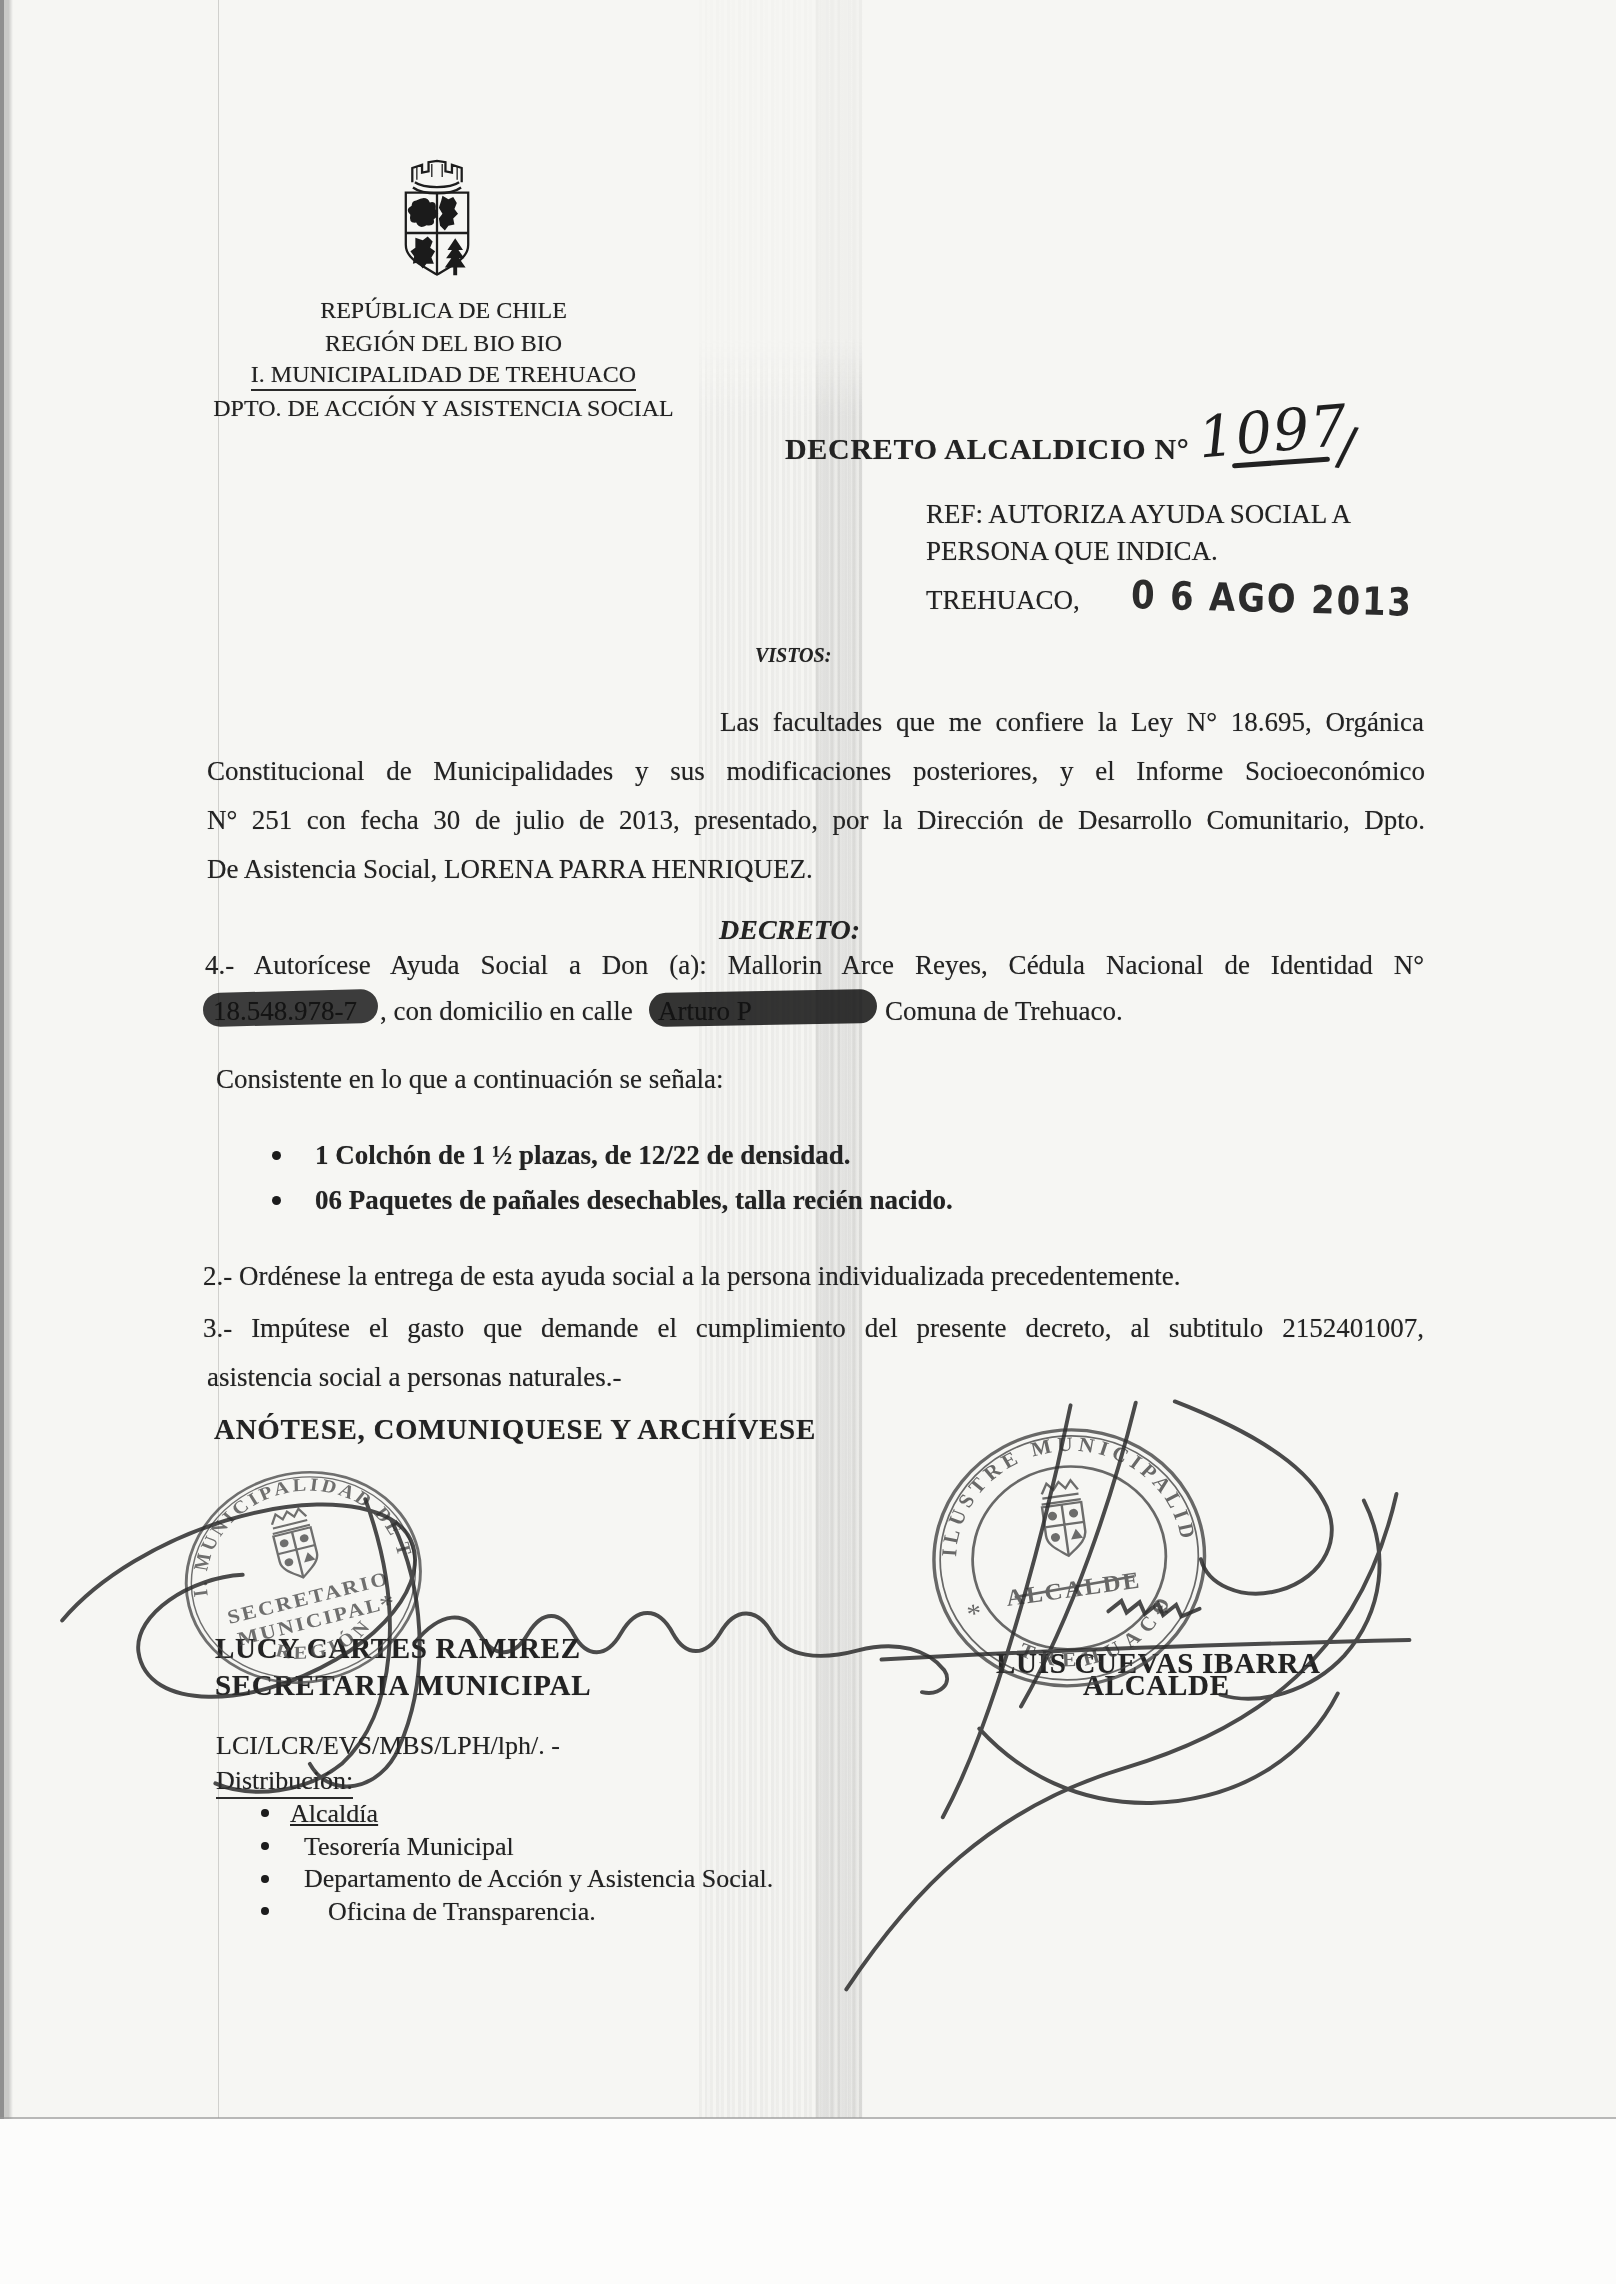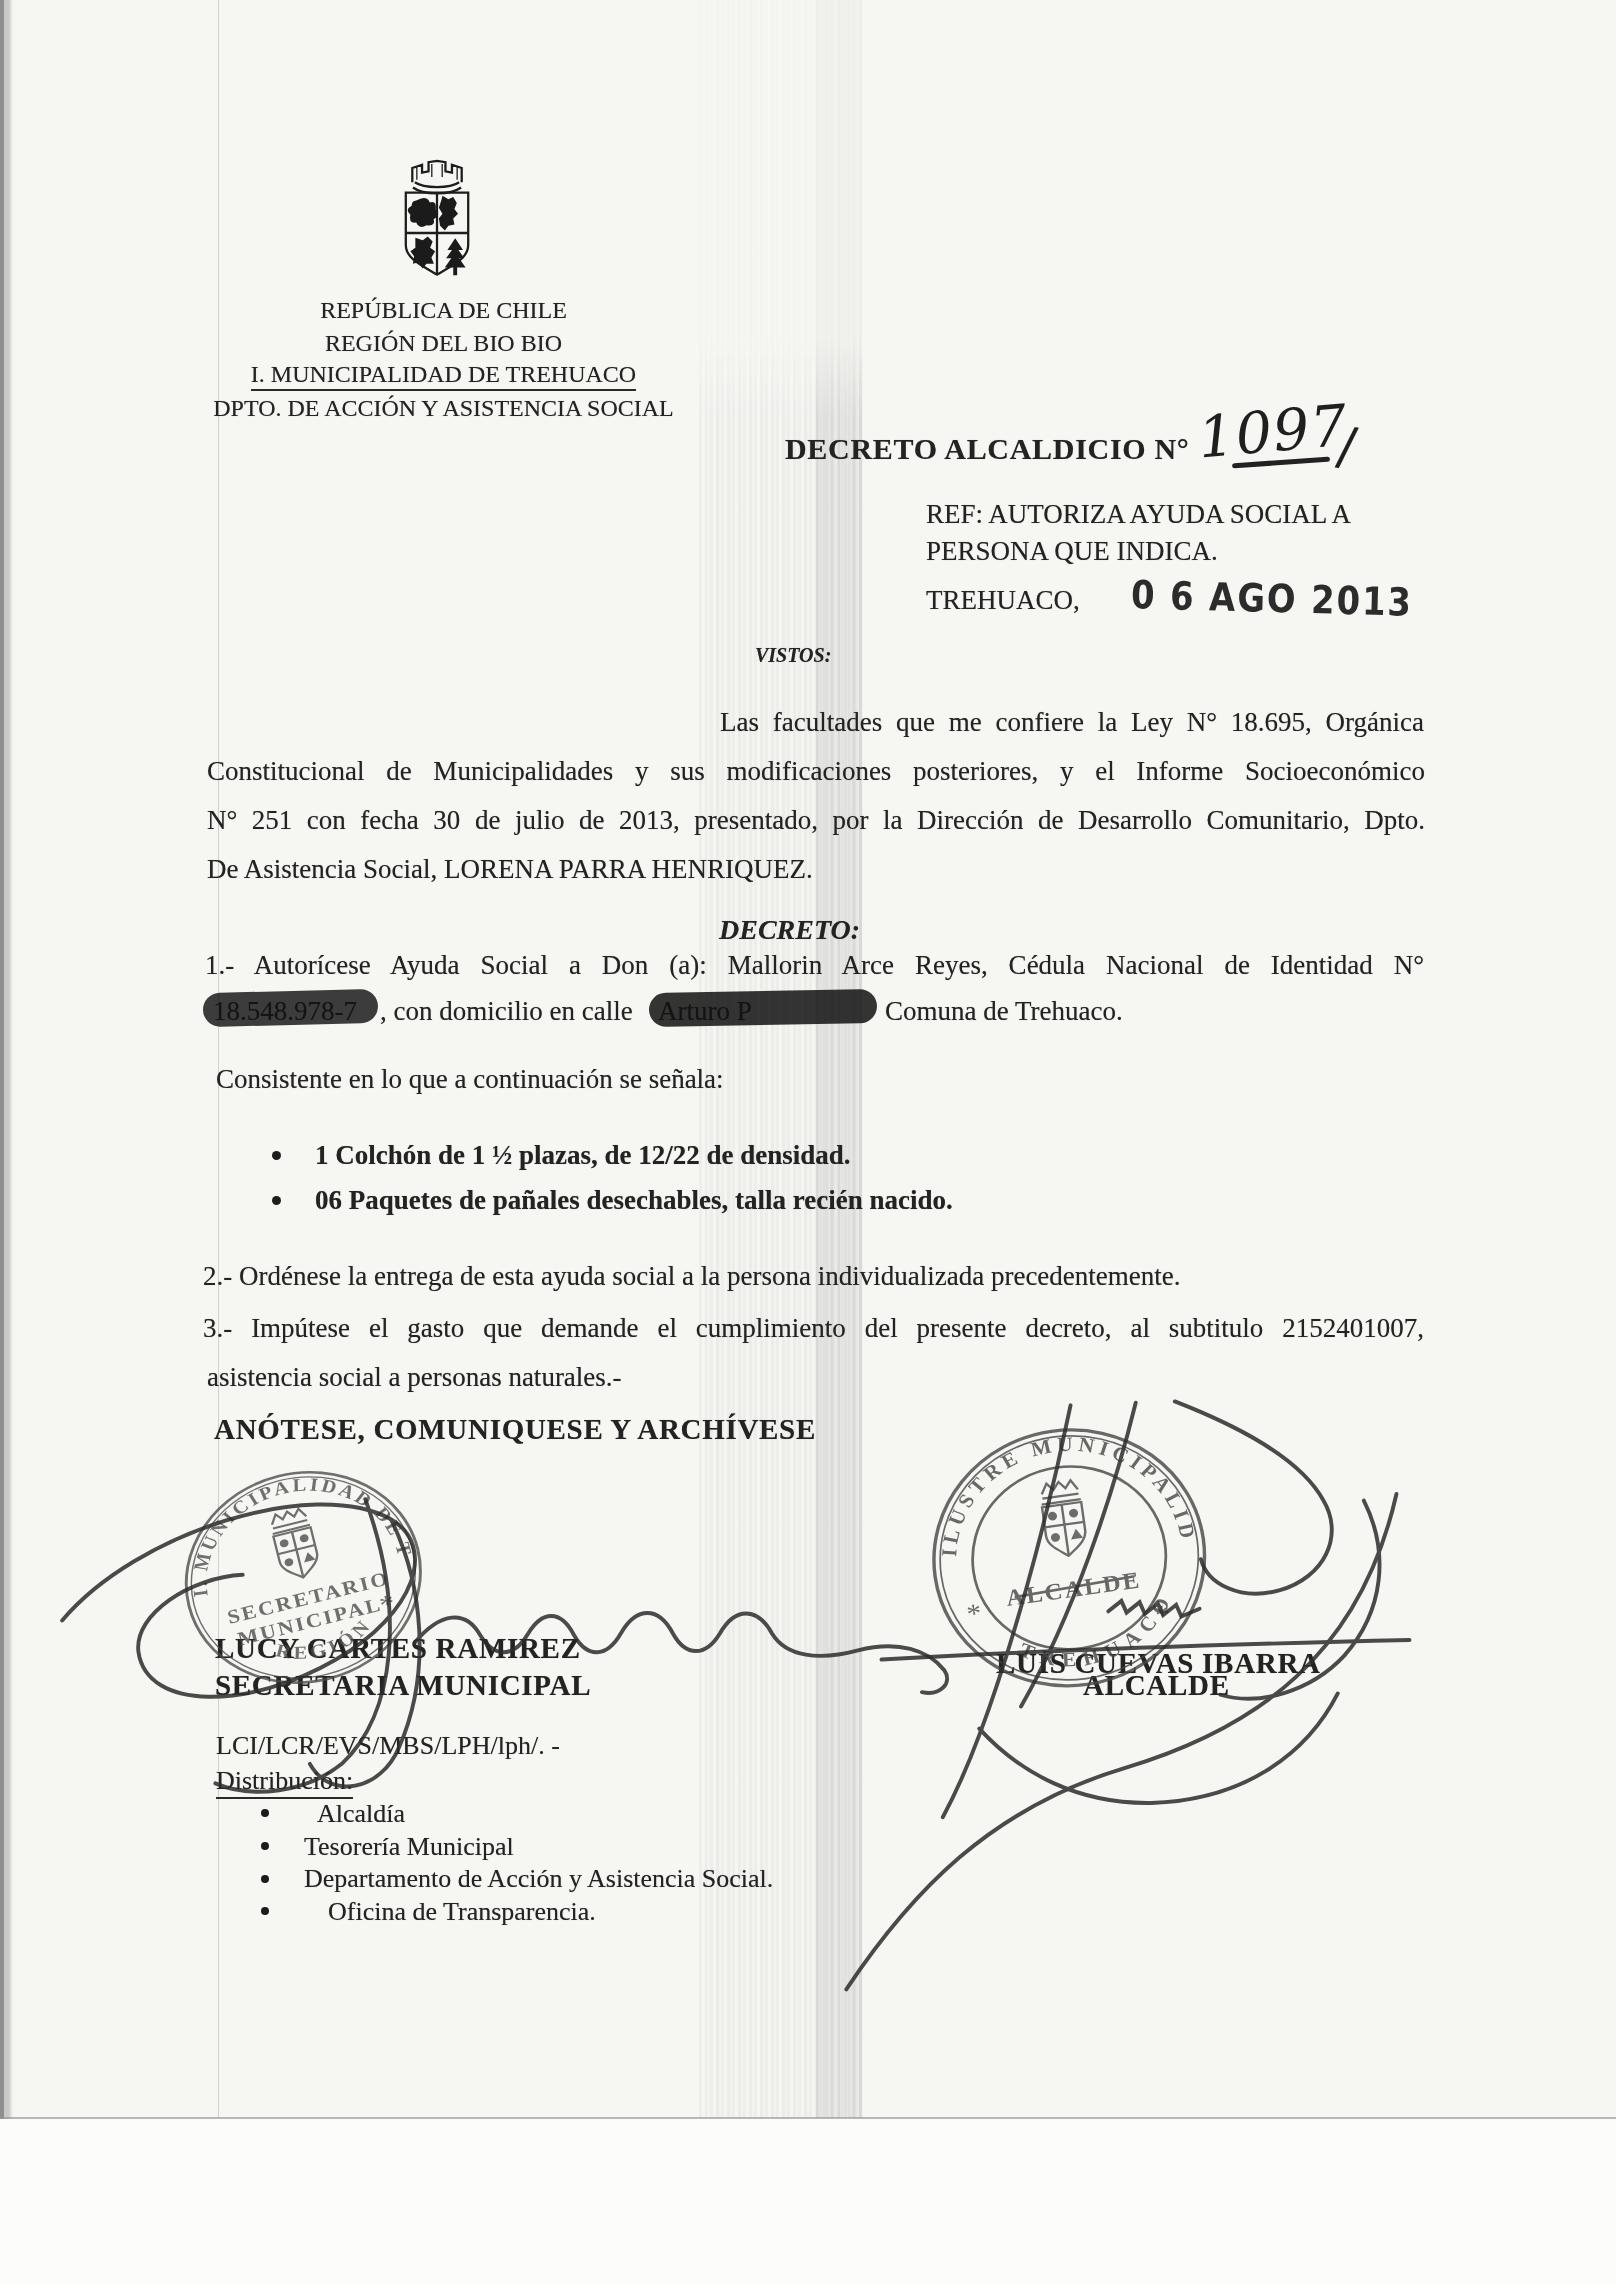--- a/index.html
+++ b/index.html
@@ -90,21 +90,21 @@
   <div class="ln ref" style="top:585px;left:926px;">TREHUACO,</div>
   <div class="ln datestamp" style="top:578px;left:1122px;">0 6 AGO 2013</div>
 
   <div class="ln bi" style="top:644px;left:755px;font-size:20px;">VISTOS:</div>
   <div class="ln j" style="top:707px;left:720px;width:704px;">Las facultades que me confiere la Ley N° 18.695, Orgánica</div>
   <div class="ln j" style="top:756px;left:207px;width:1218px;">Constitucional de Municipalidades y sus modificaciones posteriores, y el Informe Socioeconómico</div>
   <div class="ln j" style="top:805px;left:207px;width:1218px;">N° 251 con fecha 30 de julio de 2013, presentado, por la Dirección de Desarrollo Comunitario, Dpto.</div>
   <div class="ln" style="top:854px;left:207px;">De Asistencia Social, LORENA PARRA HENRIQUEZ.</div>
 
   <div class="ln bi" style="top:914px;left:719px;font-size:28px;">DECRETO:</div>
-  <div class="ln j" style="top:950px;left:205px;width:1219px;">1.- Autorícese Ayuda Social a Don (a): Mallorin Arce Reyes, Cédula Nacional de Identidad N°</div>
+  <div class="ln j" style="top:950px;left:205px;width:1219px;">4.- Autorícese Ayuda Social a Don (a): Mallorin Arce Reyes, Cédula Nacional de Identidad N°</div>
 
   <div class="ln ghost" style="top:996px;left:213px;">18.548.978-7</div>
   <div class="redact" style="top:991px;left:203px;width:175px;height:34px;opacity:.8;transform:rotate(-1.4deg);"></div>
   <div class="ln" style="top:996px;left:380px;">, con domicilio en calle</div>
   <div class="ln ghost" style="top:996px;left:658px;">Arturo P</div>
   <div class="redact" style="top:991px;left:649px;width:228px;height:34px;opacity:.84;transform:rotate(-1deg);"></div>
   <div class="ln" style="top:996px;left:885px;">Comuna de Trehuaco.</div>
 
   <div class="ln" style="top:1064px;left:216px;">Consistente en lo que a continuación se señala:</div>
 
@@ -120,21 +120,21 @@
 
   <div class="ln nm" style="top:1632px;left:215px;">LUCY CARTES RAMIREZ</div>
   <div class="ln nm" style="top:1669px;left:215px;">SECRETARIA MUNICIPAL</div>
   <div class="ln nm" style="top:1632px;left:996px;margin-top:15px;">LUIS CUEVAS IBARRA</div>
   <div class="ln nm" style="top:1669px;left:1083px;">ALCALDE</div>
 
   <div class="ln ft" style="top:1731px;left:216px;">LCI/LCR/EVS/MBS/LPH/lph/. -</div>
   <div class="ln ft" style="top:1766px;left:216px;"><span class="u">Distribución:</span></div>
 
   <div class="sdot" style="top:1809px;left:261px;"></div>
-  <div class="ln ft" style="top:1799px;left:317px;">Alcaldía</div>
+  <div class="ln ft" style="top:1799px;left:290px;text-decoration:underline;">Alcaldía</div>
   <div class="sdot" style="top:1842px;left:261px;"></div>
   <div class="ln ft" style="top:1832px;left:304px;">Tesorería Municipal</div>
   <div class="sdot" style="top:1875px;left:261px;"></div>
   <div class="ln ft" style="top:1864px;left:304px;">Departamento de Acción y Asistencia Social.</div>
   <div class="sdot" style="top:1907px;left:261px;"></div>
   <div class="ln ft" style="top:1897px;left:304px;margin-left:24px;">Oficina de Transparencia.</div>
 
   <svg class="ov" viewBox="0 0 2480 3504">
     <defs>
       <g id="crest-mini" fill="none" stroke="#4a4a4a" stroke-width="1.6">

